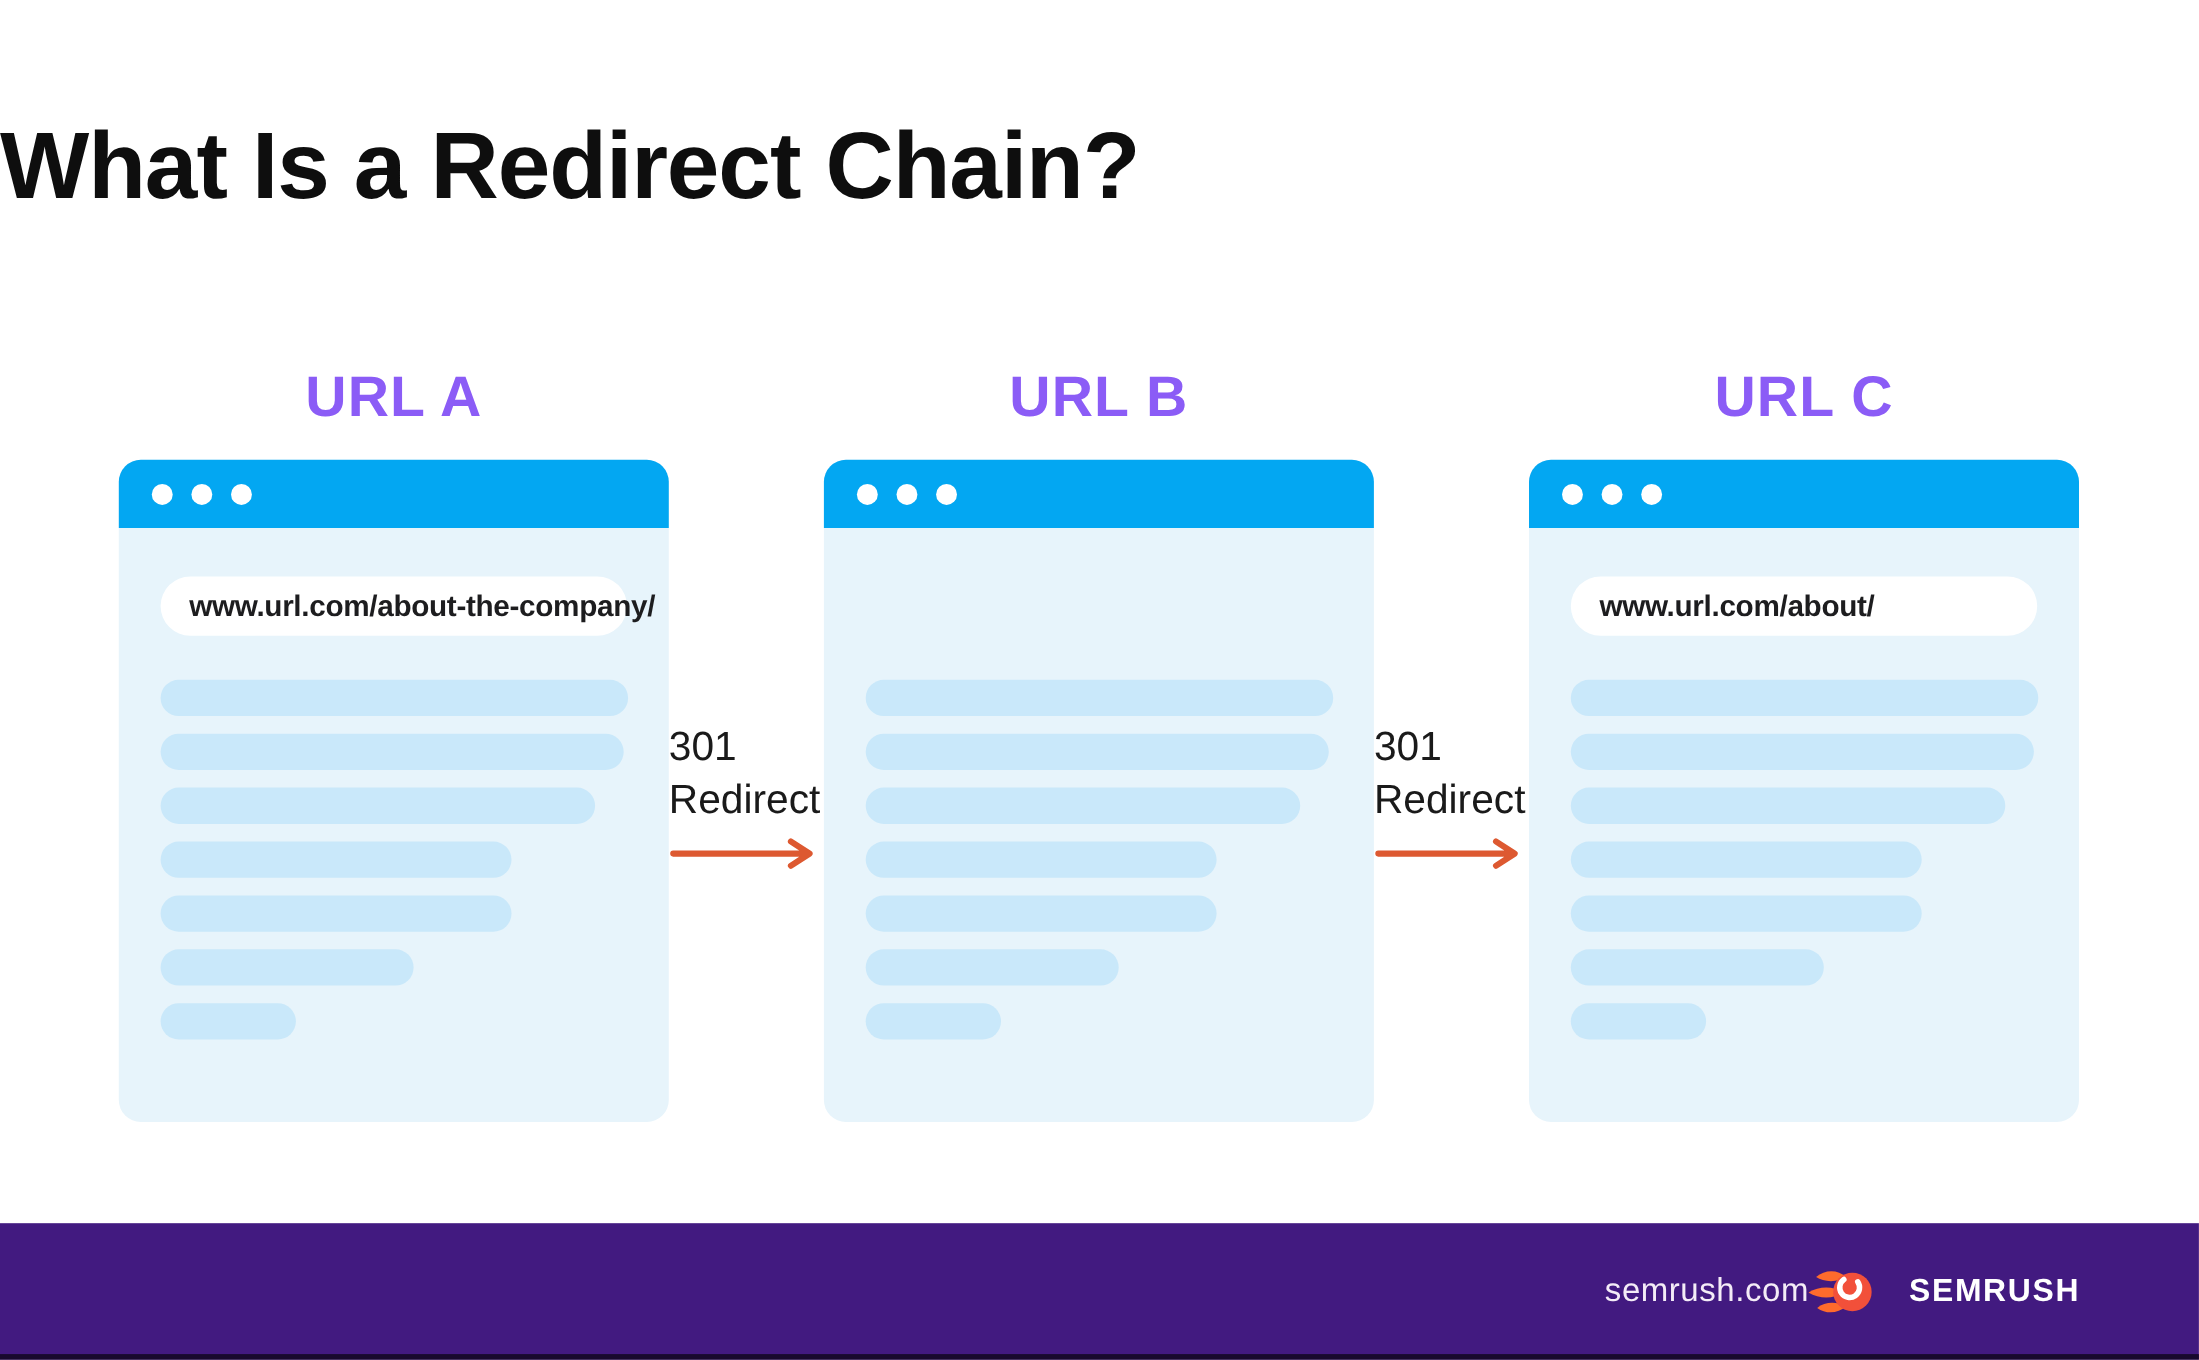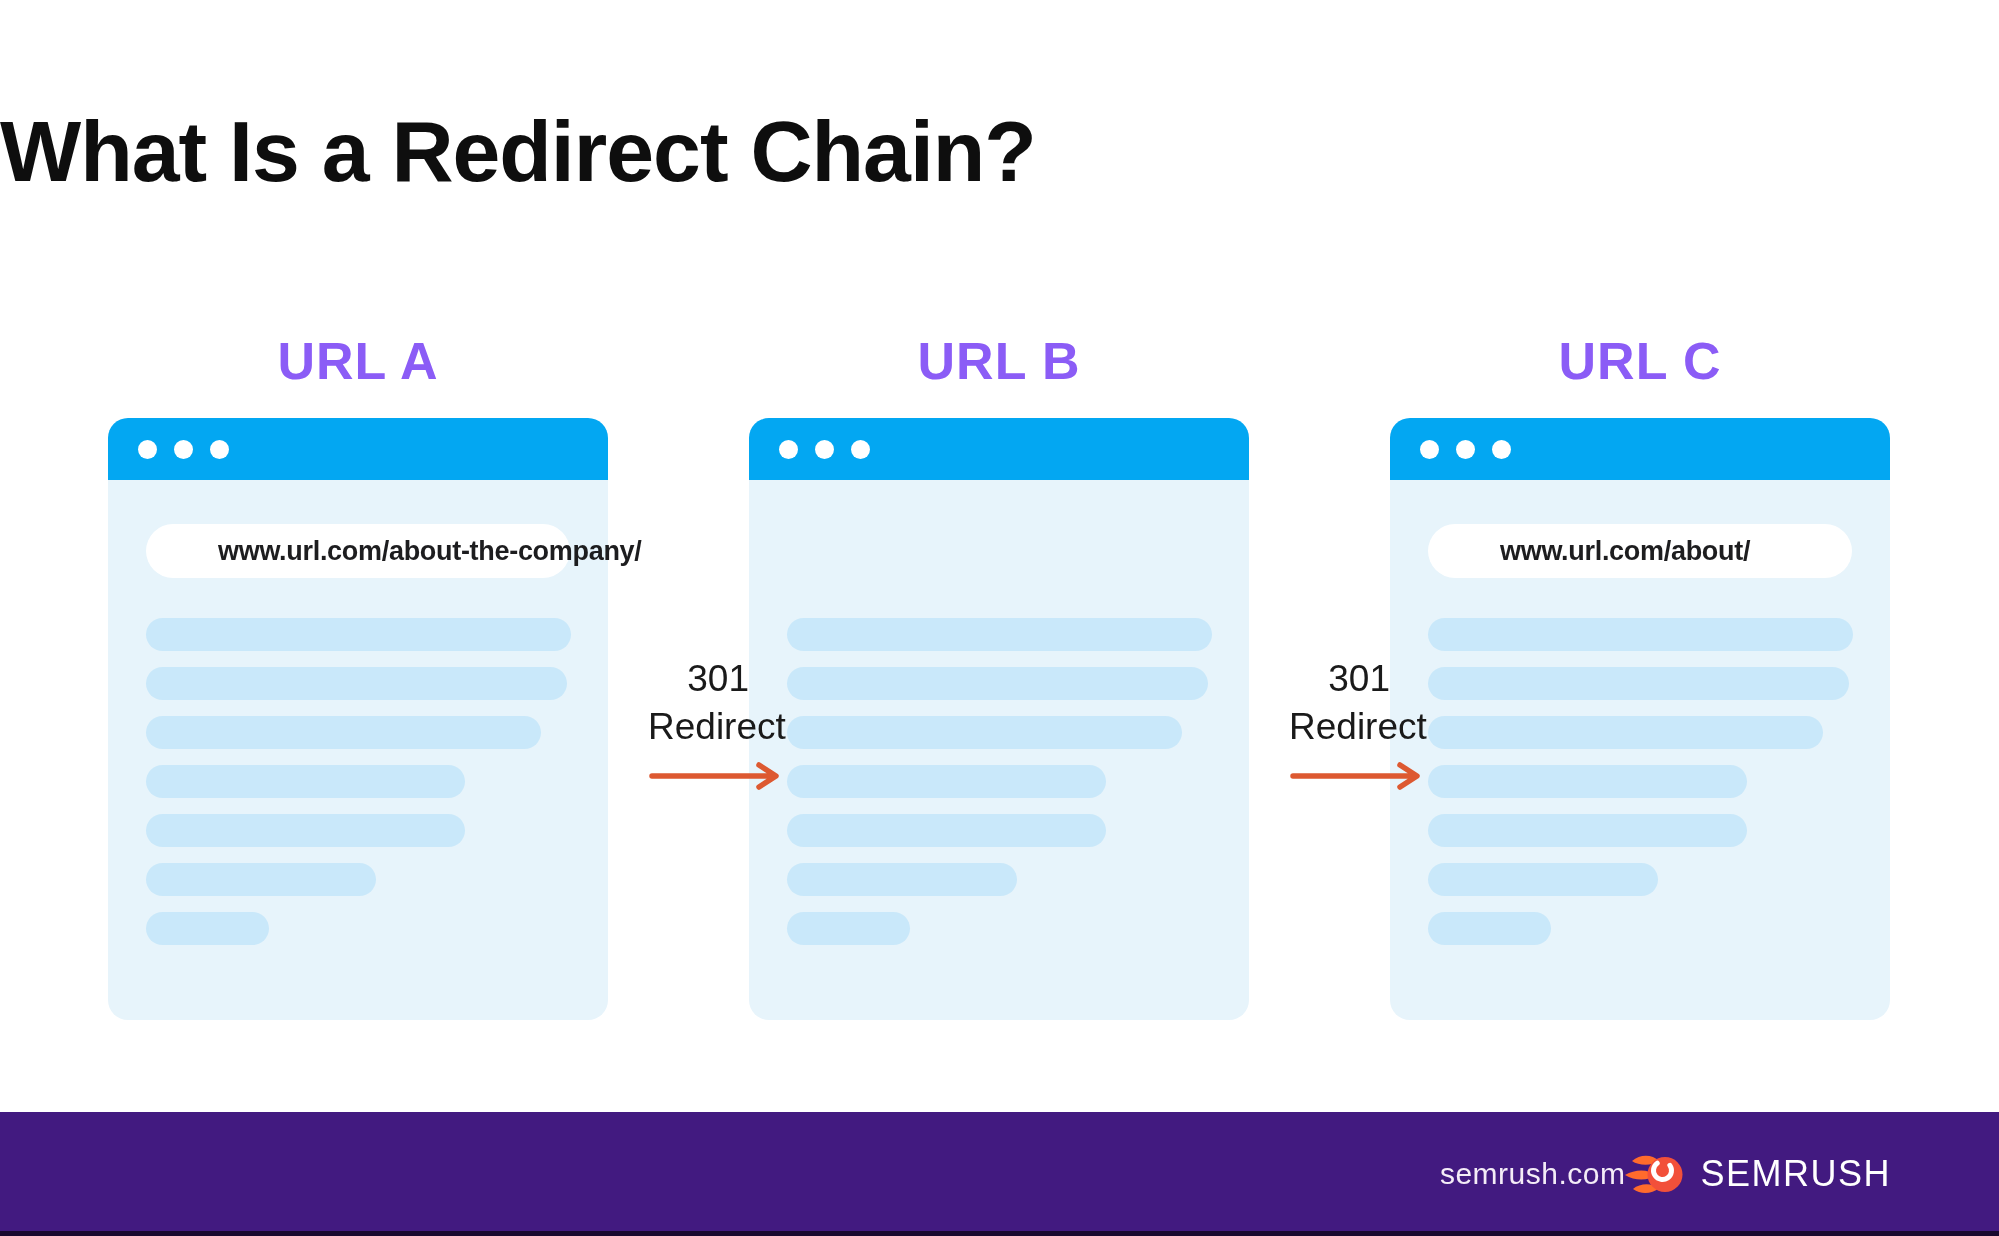--- a/index.html
+++ b/index.html
@@ -85,39 +85,37 @@
     display:flex;
     align-items:center;
     padding-left:26px;
   }
   .urlbar span{
     font-size:27px;
     font-weight:700;
     color:#1d1d1f;
     letter-spacing:-0.3px;
     white-space:nowrap;
-    margin-left:46px;
   }
   .skeleton{
     position:absolute;
     top:138px; left:38px; right:37px;
   }
   .sk-line{
     height:33px;
     border-radius:17px;
     background:var(--skeleton-line);
     margin-bottom:16px;
   }
   
   .redirect{
     position:absolute;
     top:655px;
     width:141px;
-    text-align:right;
-    padding-left:40px;
+    text-align:left;
   }
   .redirect-1{left:608px;}
   .redirect-2{left:1249px;}
   .redirect .code,
   .redirect .word{
     font-size:37px;
     line-height:48px;
     font-weight:500;
     color:#1a1a1a;
   }
@@ -147,24 +145,25 @@
     font-size:30px;
     color:var(--footer-text);
     letter-spacing:0.5px;
   }
   .brand{
     display:flex;
     align-items:center;
     gap:13px;
   }
   .brand-text{
-    font-size:36px;
-    font-weight:400;
+    font-size:29px;
+    font-weight:700;
     letter-spacing:1.5px;
     color:var(--logo-white);
+    margin-left:16px;
   }
 </style>
 </head>
 <body>
 
 <h1 class="page-title">What Is a Redirect Chain?</h1>
 
 <article class="window win-a">
   <h2 class="window-label">URL A</h2>
   <div class="chrome">

